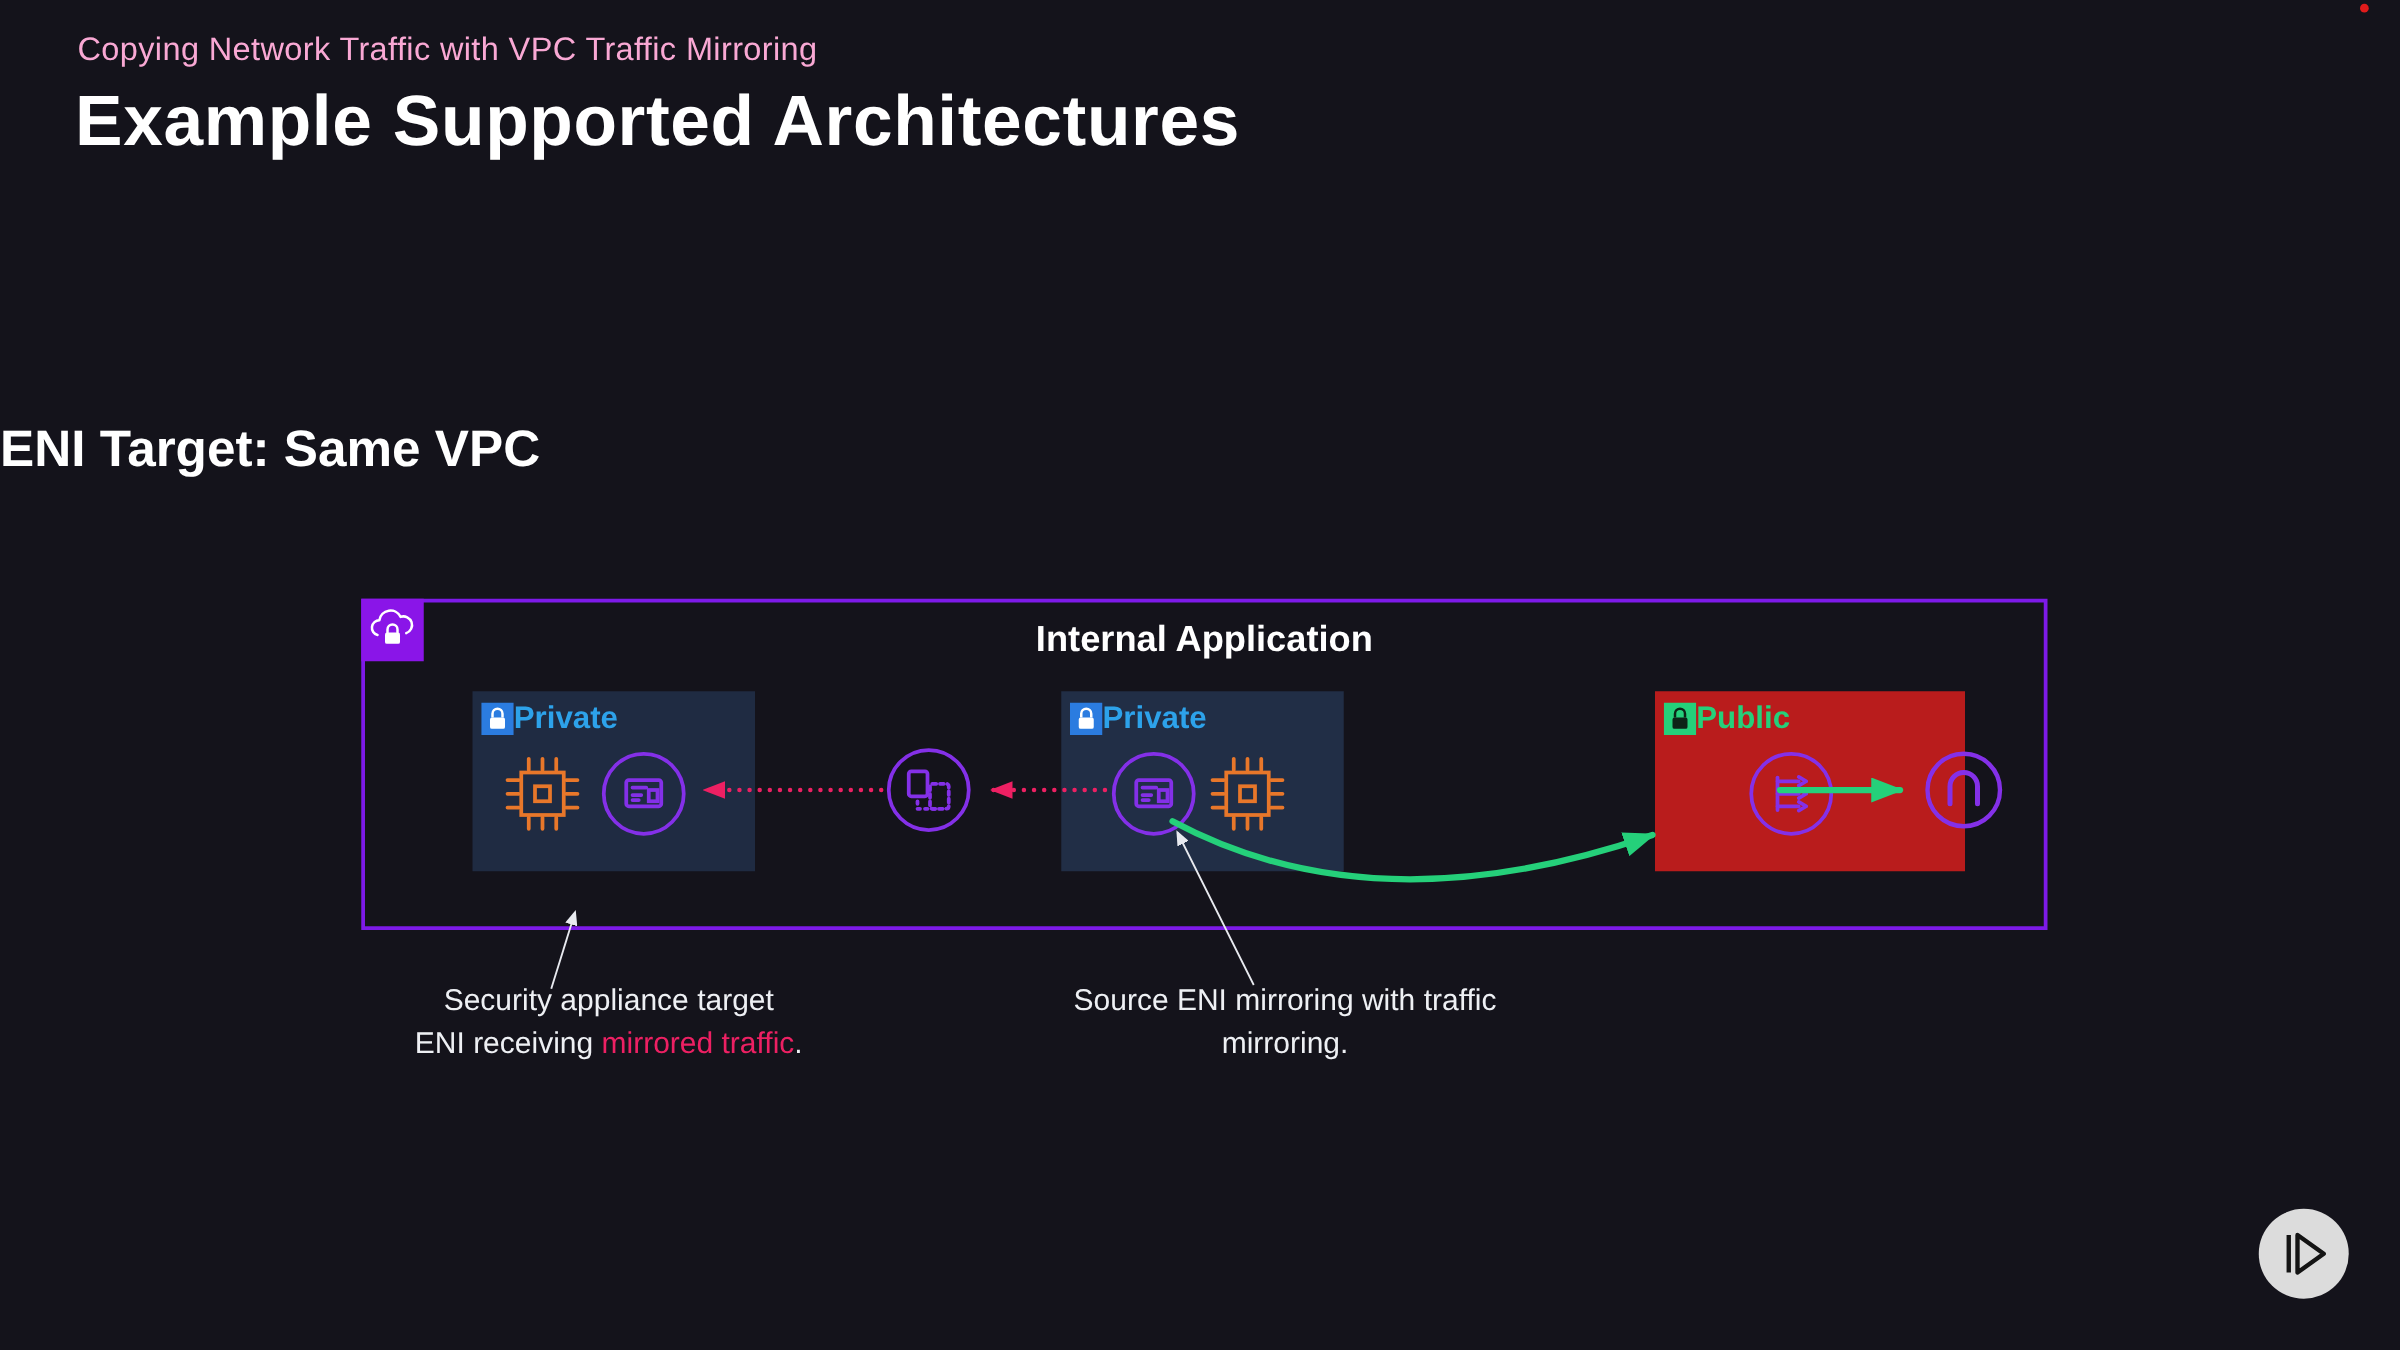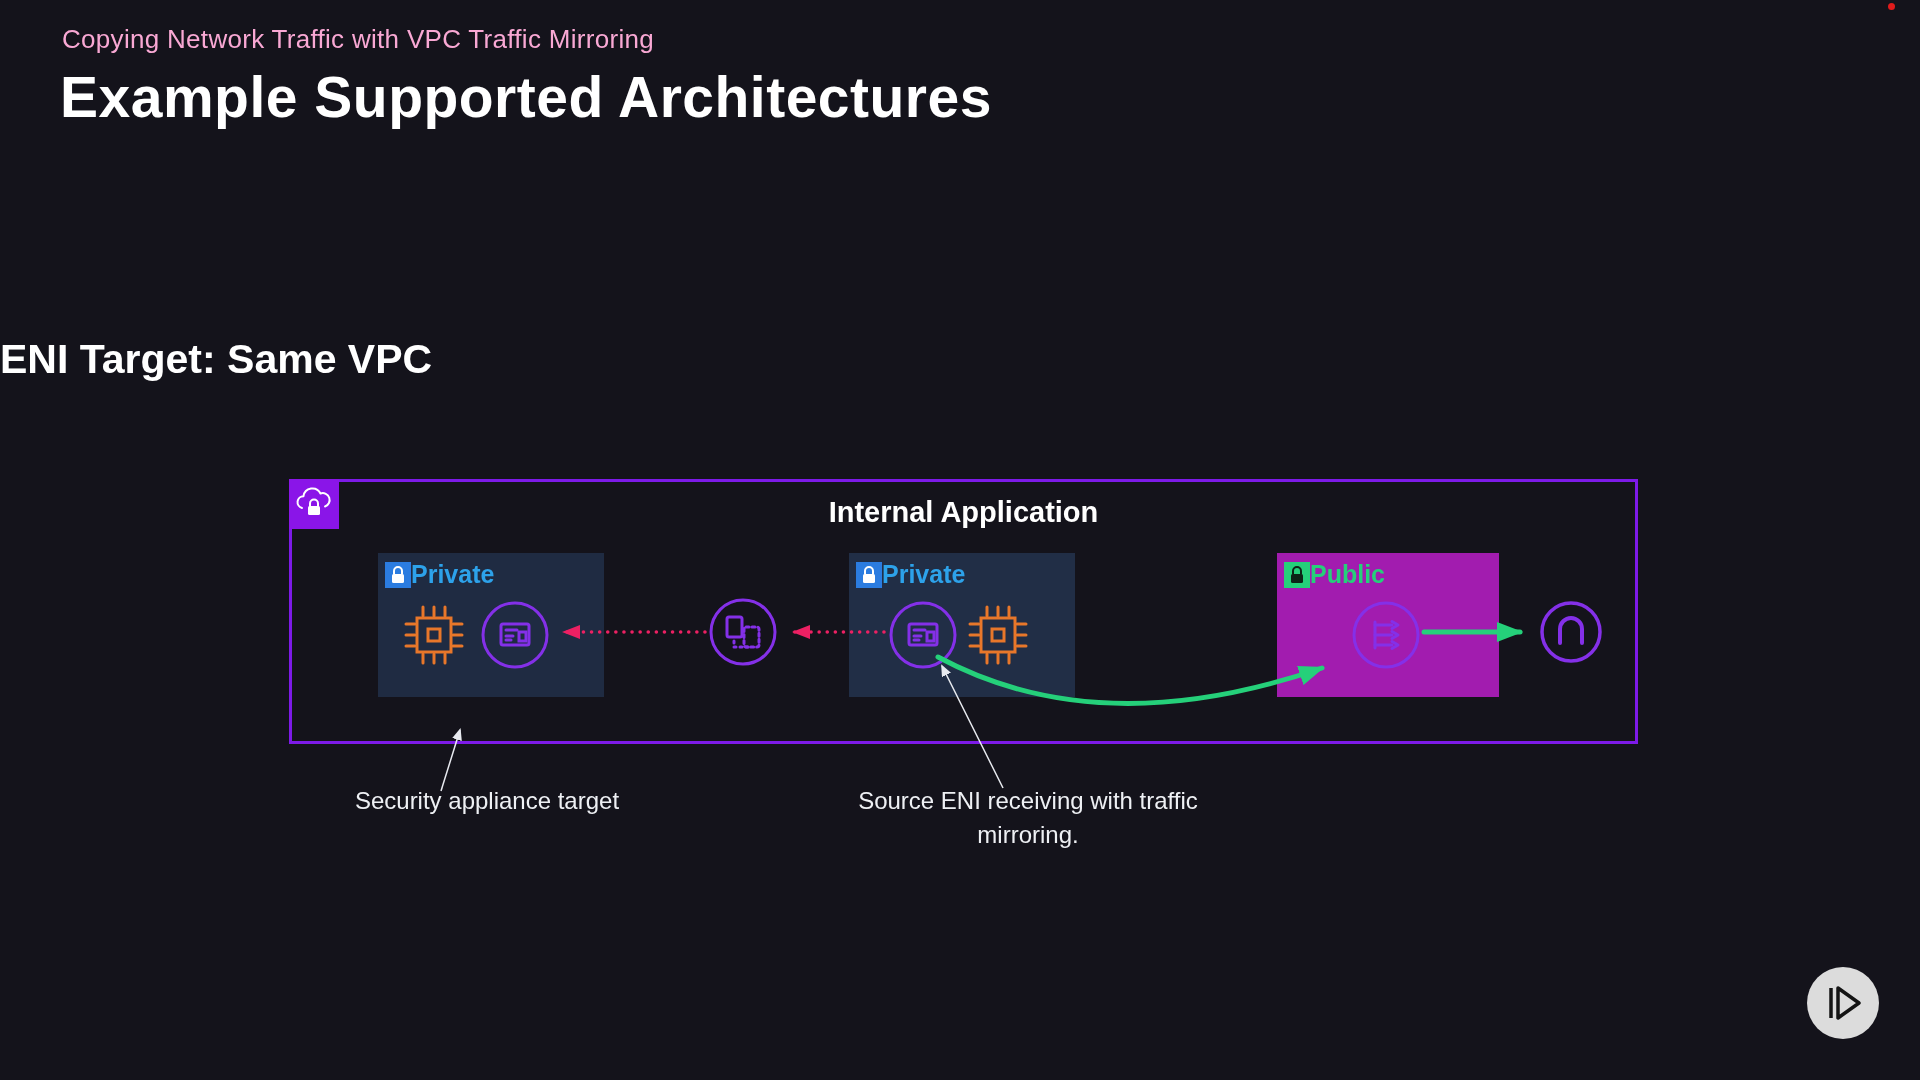--- a/index.html
+++ b/index.html
@@ -12,21 +12,21 @@
   .title{position:absolute;left:60px;top:64px;font-size:57px;font-weight:800;color:#ffffff;letter-spacing:.5px}
   .diagram-heading{position:absolute;left:0;top:336px;width:1920px;text-align:left;font-size:41px;font-weight:700;color:#ffffff}
 
   .vpc{position:absolute;left:289px;top:479px;width:1343px;height:259px;border:3px solid #7d1ae8}
   .vpc-badge{position:absolute;left:-3px;top:-3px;width:50px;height:50px;background:#8a15e8;display:flex;align-items:center;justify-content:center}
   .vpc-label{position:absolute;left:0;right:0;top:14px;text-align:center;font-size:29px;font-weight:700;color:#ffffff}
 
   .subnet{position:absolute;top:71px;height:144px}
   .subnet.s-left{left:86px;width:226px;background:#1f2b42}
   .subnet.s-middle{left:557px;width:226px;background:#212e46}
-  .subnet.s-right{left:985px;width:222px;background:#a21caf}
+  .subnet.s-right{left:1032px;width:248px;background:#b91c1c}
   .subnet-head{position:absolute;left:7px;top:7px;display:flex;align-items:center;}
   .lock{width:26px;height:26px;display:block}
   .subnet-label{font-size:25px;font-weight:700}
   .lbl-private{color:#2da2ea}
   .lbl-public{color:#25d07a}
   .icon{position:absolute;display:block}
 
   .overlay{position:absolute;left:0;top:0;width:1920px;height:1080px;pointer-events:none}
 
   .note{position:absolute;text-align:center;font-size:24px;line-height:34px;color:#eef0f4}
@@ -165,23 +165,24 @@
     <line x1="1424" y1="632" x2="1520" y2="632" marker-end="url(#ah-green)"></line>
   </g>
   <g stroke="#e8eaf0" stroke-width="1.5" fill="none">
     <line x1="441" y1="791" x2="460" y2="730" marker-end="url(#ah-white)"></line>
     <line x1="1003" y1="788" x2="942" y2="666" marker-end="url(#ah-white)"></line>
   </g>
 </svg>
 
 <div class="note n-left">
   <div>Security appliance target</div>
+  <div><span>ENI receiving </span><span class="hl">mirrored traffic</span><span>.</span></div>
 </div>
 <div class="note n-right">
-  <div>Source ENI receiving with traffic</div>
+  <div>Source ENI mirroring with traffic</div>
   <div>mirroring.</div>
 </div>
 
 <svg class="ps-logo" width="74" height="74" viewBox="0 0 74 74">
   <circle cx="37" cy="37" r="36" fill="#dcdcdc"></circle>
   <g stroke="#141414" stroke-width="3.5" fill="none" stroke-linejoin="round">
     <path d="M25 22 V52"></path>
     <path d="M32 22 L53 37 L32 52 Z"></path>
   </g>
 </svg>

